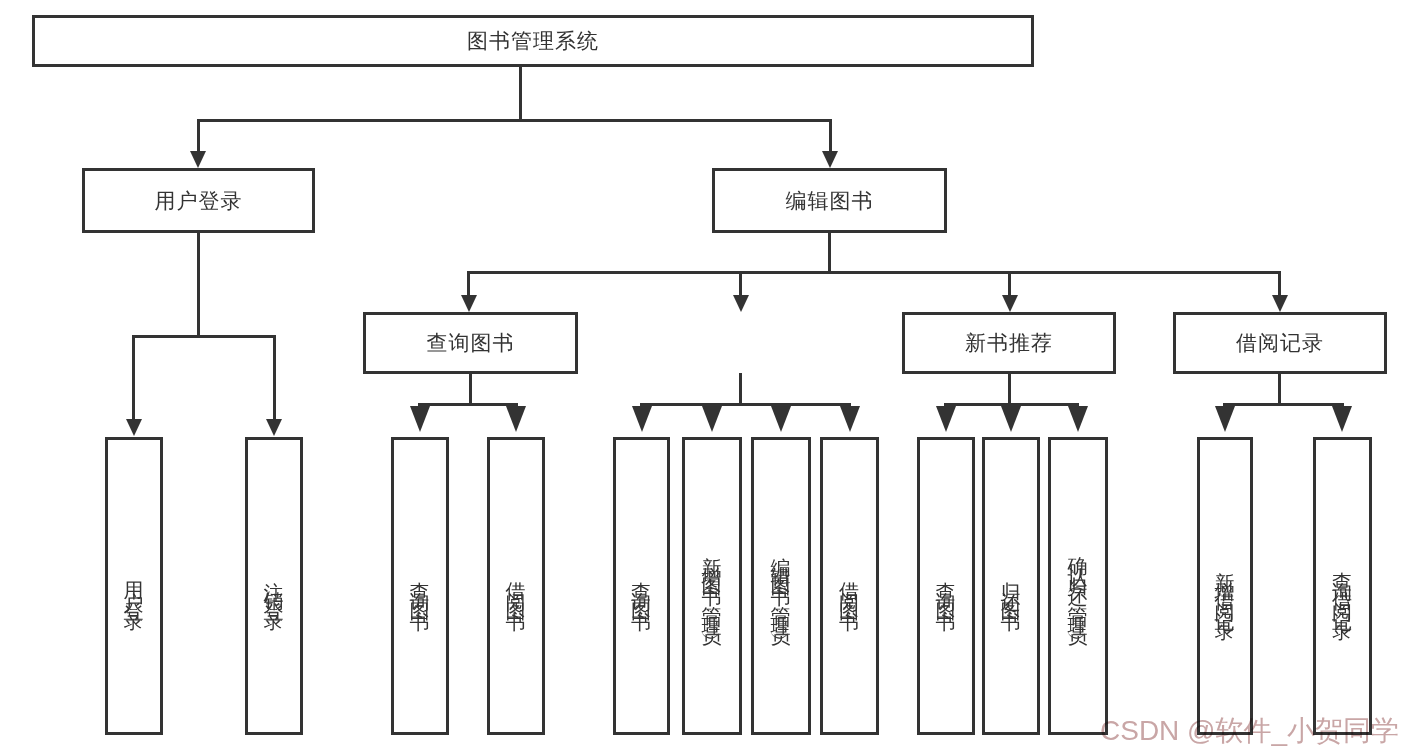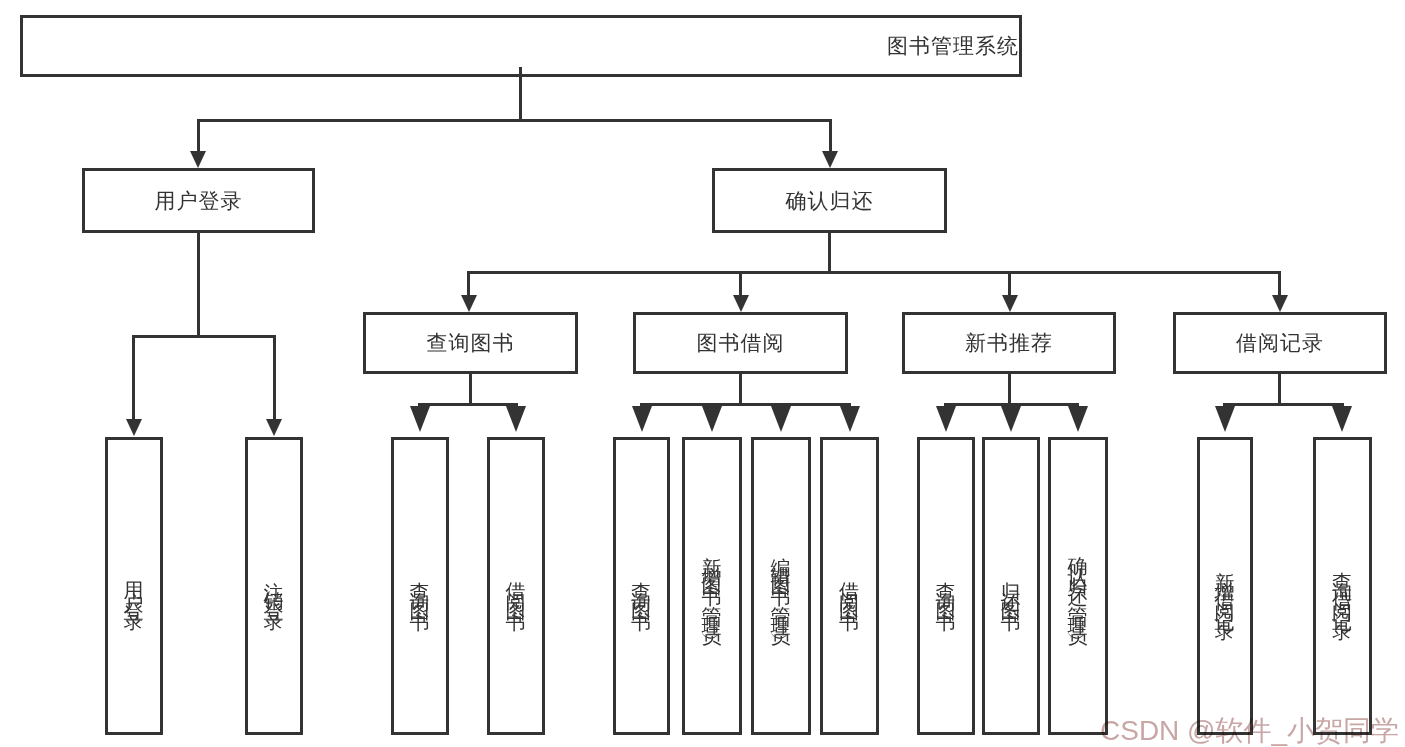--- a/index.html
+++ b/index.html
@@ -46,36 +46,36 @@
     mix-blend-mode:multiply;
     z-index:50;
     white-space:nowrap;
   }
 </style>
 </head>
 <body>
 
 <div id="stage" style="--line: #333333; --text: #333333; --bg: #ffffff; --wm: #c9a6a6;">
 
-  <div class="node h-node" style="left:20px;top:15px;width:1002px;height:62px;justify-content:flex-end;">
+  <div class="node h-node" style="left:32px;top:15px;width:1002px;height:52px;">
     <span>图书管理系统</span>
   </div>
 
   <div class="line" style="left:519px;top:67px;width:3px;height:53px;"></div>
   <div class="line" style="left:197px;top:119px;width:635px;height:3px;"></div>
   <div class="line" style="left:197px;top:119px;width:3px;height:35px;"></div>
   <div class="arrow" style="left:190px;top:151px;"></div>
   <div class="line" style="left:829px;top:119px;width:3px;height:35px;"></div>
   <div class="arrow" style="left:822px;top:151px;"></div>
 
   <div class="node h-node" style="left:82px;top:168px;width:233px;height:65px;">
     <span>用户登录</span>
   </div>
   <div class="node h-node" style="left:712px;top:168px;width:235px;height:65px;">
-    <span>确认归还</span>
+    <span>编辑图书</span>
   </div>
 
   <div class="line" style="left:197px;top:231px;width:3px;height:106px;"></div>
   <div class="line" style="left:132px;top:335px;width:144px;height:3px;"></div>
   <div class="line" style="left:132px;top:335px;width:3px;height:85px;"></div>
   <div class="arrow" style="left:126px;top:419px;"></div>
   <div class="line" style="left:273px;top:335px;width:3px;height:85px;"></div>
   <div class="arrow" style="left:266px;top:419px;"></div>
 
   <div class="line" style="left:828px;top:231px;width:3px;height:43px;"></div>
@@ -84,23 +84,20 @@
   <div class="arrow" style="left:461px;top:295px;"></div>
   <div class="line" style="left:739px;top:271px;width:3px;height:26px;"></div>
   <div class="arrow" style="left:733px;top:295px;"></div>
   <div class="line" style="left:1008px;top:271px;width:3px;height:26px;"></div>
   <div class="arrow" style="left:1002px;top:295px;"></div>
   <div class="line" style="left:1278px;top:271px;width:3px;height:26px;"></div>
   <div class="arrow" style="left:1272px;top:295px;"></div>
 
   <div class="node h-node" style="left:363px;top:312px;width:215px;height:62px;">
     <span>查询图书</span>
-  </div>
-  <div class="node h-node" style="left:633px;top:312px;width:215px;height:62px;">
-    <span>图书借阅</span>
   </div>
   <div class="node h-node" style="left:902px;top:312px;width:214px;height:62px;">
     <span>新书推荐</span>
   </div>
   <div class="node h-node" style="left:1173px;top:312px;width:214px;height:62px;">
     <span>借阅记录</span>
   </div>
 
   <div class="line" style="left:469px;top:373px;width:3px;height:33px;"></div>
   <div class="line" style="left:739px;top:373px;width:3px;height:33px;"></div>

